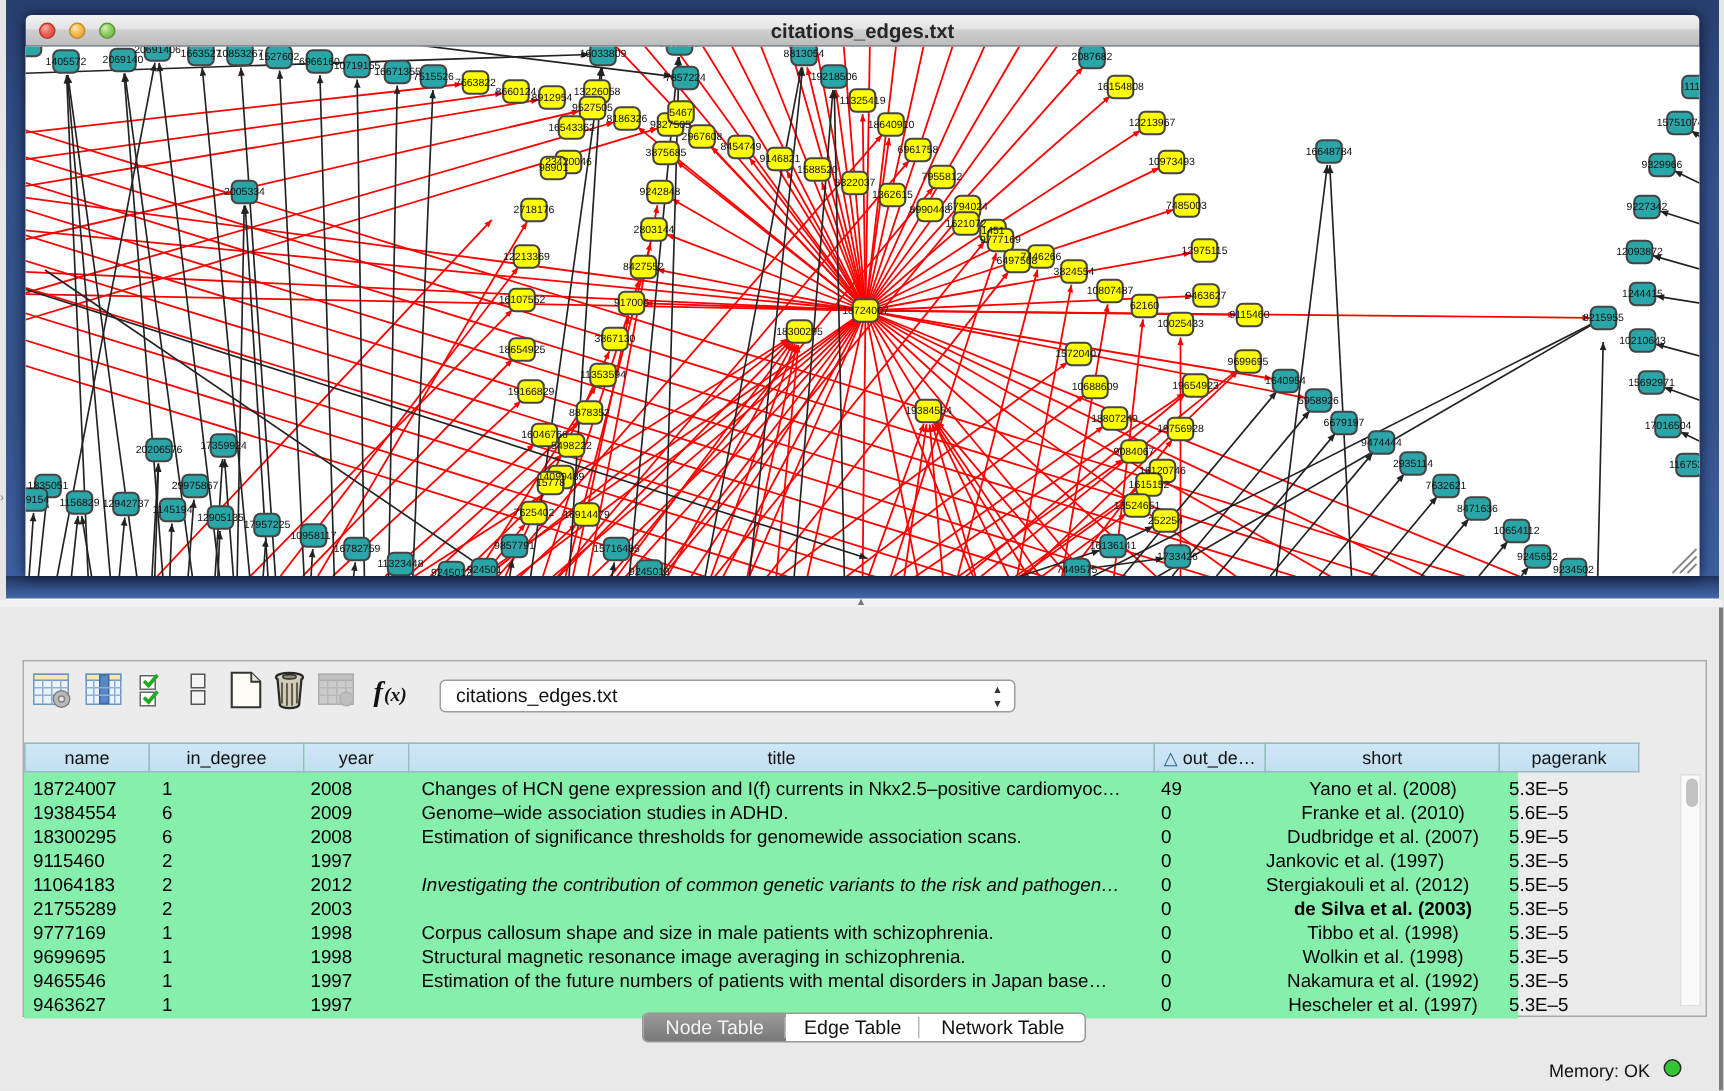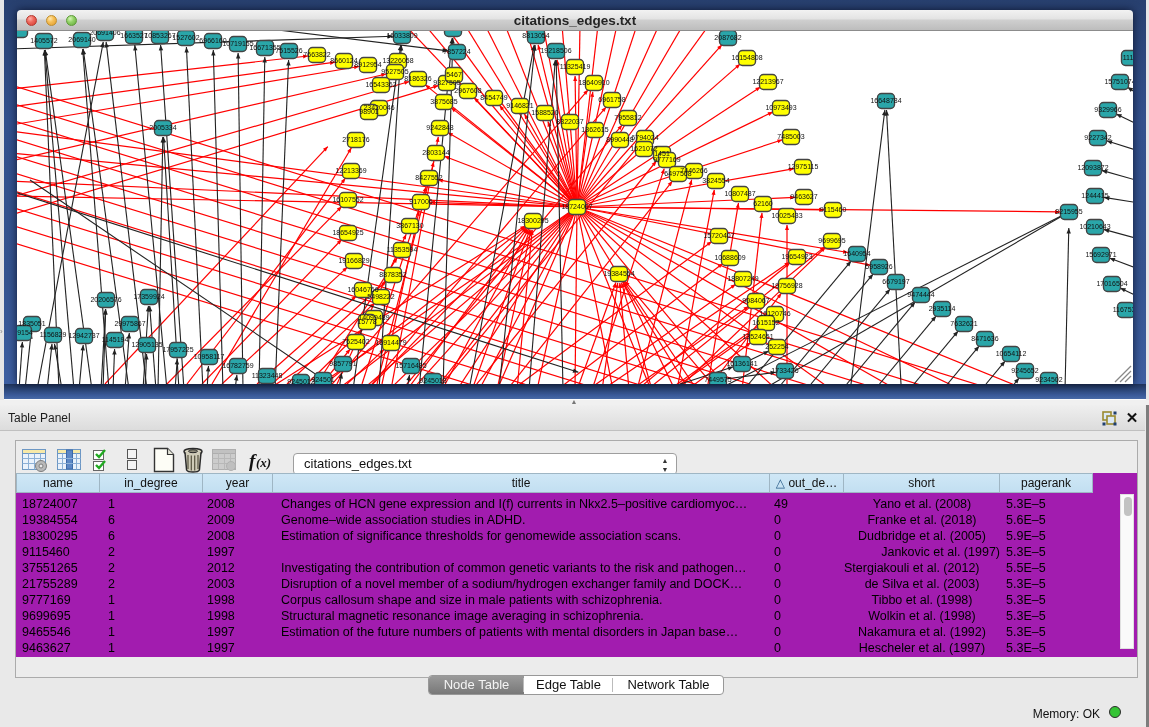--- a/index.html
+++ b/index.html
@@ -40,21 +40,21 @@
 #closeico { position:absolute; left:1124px; top:4px; width:16px; height:17px; font-size:15px; font-weight:bold; color:#111; text-align:center; line-height:17px;}
 
 #content { position:absolute; left:15px; top:35px; width:1123px; height:238px;
   background:#ececec; border:1px solid #ababab; }
 
 #tbar { position:absolute; left:0; top:0; width:100%; height:44px; }
 #combo { position:absolute; left:277px; top:12px; width:384px; height:22px; background:#fff;
   border:1px solid #9e9e9e; border-radius:4px; font-size:13px; color:#111; line-height:20px; padding-left:10px; }
 #combo .arr { position:absolute; right:6px; top:0; width:10px; height:20px; font-size:7px; color:#333; text-align:center; line-height:9px; padding-top:2px;}
 
-#tbl { position:absolute; left:0; top:32px; width:1121px; height:184px; background:#a21caf; }
+#tbl { position:absolute; left:0; top:54px; width:996px; height:184px; background:#86efac; }
 .hr { position:absolute; top:0; height:20px; background:linear-gradient(180deg,#cfe7f6,#c2dff1);
   border:1px solid #9fb6c4; border-left:none; font-size:12px; color:#111; text-align:center; line-height:19px; }
 .hr.first { border-left:1px solid #9fb6c4; }
 .rowtxt { position:absolute; font-size:12.5px; color:#000; white-space:nowrap; }
 #vscroll { position:absolute; left:1104px; top:21px; width:14px; height:155px; background:#fafafa; border:1px solid #e0e0e0;}
 #vthumb { position:absolute; left:2.5px; top:2px; width:8px; height:19px; background:#c2c2c2; border-radius:4px; }
 
 
 #tabs { position:absolute; left:428px; top:270px; width:296px; height:20px;
   border:1px solid #989898; border-radius:4px; background:#fff; font-size:13px; }
@@ -739,31 +739,20 @@
 <g stroke="#888" stroke-width="1.3">
 <line x1="1098" y1="351" x2="1114" y2="335"></line>
 <line x1="1103" y1="351" x2="1114" y2="340"></line>
 <line x1="1108" y1="351" x2="1114" y2="345"></line>
 </g>
 </svg>
   </div>
 </div>
 
 <div id="panel">
-  <div id="panelbar">
-    <div class="lab">Table Panel</div>
-    <div id="floatico"><svg width="15" height="15" viewBox="0 0 15 15">
-      <rect x="1" y="1" width="8" height="8" fill="#dce9f6" stroke="#9a8a30" stroke-width="1.6"></rect>
-      <rect x="5" y="5" width="8" height="8" fill="#dce9f6" stroke="#9a8a30" stroke-width="1.6"></rect>
-      <rect x="11.5" y="0.5" width="3" height="3" fill="#1e3f6e"></rect>
-      <rect x="0.5" y="11.5" width="3" height="3" fill="#1e3f6e"></rect>
-      <rect x="11.5" y="11.5" width="3" height="3" fill="#1e3f6e"></rect>
-    </svg></div>
-    <div id="closeico">✕</div>
-  </div>
   <div class="edgeR"></div>
 
   <div id="content">
     <div id="tbar">
 
 <svg width="270" height="44" viewBox="0 0 270 44" style="position:absolute;left:0;top:0">
 
   <g transform="translate(6,8)">
     <rect x="0.5" y="0.5" width="23" height="20" fill="#eaf2fb" stroke="#6d97c4"></rect>
     <rect x="0.5" y="0.5" width="23" height="4" fill="#f7e9a8" stroke="#6d97c4"></rect>
@@ -831,48 +820,47 @@
 <div class="rowtxt" style="left:191px;top:24px;">2008</div>
 <div class="rowtxt" style="left:265px;top:24px;">Changes of HCN gene expression and I(f) currents in Nkx2.5–positive cardiomyoc…</div>
 <div class="rowtxt" style="left:758px;top:24px;">49</div>
 <div class="rowtxt" style="left:828px;top:24px;width:156px;text-align:center;">Yano et al. (2008)</div>
 <div class="rowtxt" style="left:990px;top:24px;">5.3E–5</div>
 <div class="rowtxt" style="left:6px;top:40px;">19384554</div>
 <div class="rowtxt" style="left:92px;top:40px;">6</div>
 <div class="rowtxt" style="left:191px;top:40px;">2009</div>
 <div class="rowtxt" style="left:265px;top:40px;">Genome–wide association studies in ADHD.</div>
 <div class="rowtxt" style="left:758px;top:40px;">0</div>
-<div class="rowtxt" style="left:828px;top:40px;width:156px;text-align:center;">Franke et al. (2018)</div>
+<div class="rowtxt" style="left:828px;top:40px;width:156px;text-align:center;">Franke et al. (2010)</div>
 <div class="rowtxt" style="left:990px;top:40px;">5.6E–5</div>
 <div class="rowtxt" style="left:6px;top:56px;">18300295</div>
 <div class="rowtxt" style="left:92px;top:56px;">6</div>
 <div class="rowtxt" style="left:191px;top:56px;">2008</div>
 <div class="rowtxt" style="left:265px;top:56px;">Estimation of significance thresholds for genomewide association scans.</div>
 <div class="rowtxt" style="left:758px;top:56px;">0</div>
-<div class="rowtxt" style="left:828px;top:56px;width:156px;text-align:center;">Dudbridge et al. (2005)</div>
+<div class="rowtxt" style="left:828px;top:56px;width:156px;text-align:center;">Dudbridge et al. (2007)</div>
 <div class="rowtxt" style="left:990px;top:56px;">5.9E–5</div>
 <div class="rowtxt" style="left:6px;top:72px;">9115460</div>
 <div class="rowtxt" style="left:92px;top:72px;">2</div>
 <div class="rowtxt" style="left:191px;top:72px;">1997</div>
 <div class="rowtxt" style="left:758px;top:72px;">0</div>
-<div class="rowtxt" style="left:828px;top:72px;width:156px;text-align:right;">Jankovic et al. (1997)</div>
+<div class="rowtxt" style="left:828px;top:72px;width:156px;text-align:left;">Jankovic et al. (1997)</div>
 <div class="rowtxt" style="left:990px;top:72px;">5.3E–5</div>
-<div class="rowtxt" style="left:6px;top:88px;">37551265</div>
+<div class="rowtxt" style="left:6px;top:88px;">11064183</div>
 <div class="rowtxt" style="left:92px;top:88px;">2</div>
 <div class="rowtxt" style="left:191px;top:88px;">2012</div>
-<div class="rowtxt" style="left:265px;top:88px;">Investigating the contribution of common genetic variants to the risk and pathogen…</div>
+<div class="rowtxt" style="left:265px;top:88px;font-style:italic;">Investigating the contribution of common genetic variants to the risk and pathogen…</div>
 <div class="rowtxt" style="left:758px;top:88px;">0</div>
 <div class="rowtxt" style="left:828px;top:88px;width:156px;text-align:left;">Stergiakouli et al. (2012)</div>
 <div class="rowtxt" style="left:990px;top:88px;">5.5E–5</div>
 <div class="rowtxt" style="left:6px;top:104px;">21755289</div>
 <div class="rowtxt" style="left:92px;top:104px;">2</div>
 <div class="rowtxt" style="left:191px;top:104px;">2003</div>
-<div class="rowtxt" style="left:265px;top:104px;">Disruption of a novel member of a sodium/hydrogen exchanger family and DOCK…</div>
 <div class="rowtxt" style="left:758px;top:104px;">0</div>
-<div class="rowtxt" style="left:828px;top:104px;width:156px;text-align:center;">de Silva et al. (2003)</div>
+<div class="rowtxt" style="left:828px;top:104px;width:156px;text-align:center;font-weight:bold;">de Silva et al. (2003)</div>
 <div class="rowtxt" style="left:990px;top:104px;">5.3E–5</div>
 <div class="rowtxt" style="left:6px;top:120px;">9777169</div>
 <div class="rowtxt" style="left:92px;top:120px;">1</div>
 <div class="rowtxt" style="left:191px;top:120px;">1998</div>
 <div class="rowtxt" style="left:265px;top:120px;">Corpus callosum shape and size in male patients with schizophrenia.</div>
 <div class="rowtxt" style="left:758px;top:120px;">0</div>
 <div class="rowtxt" style="left:828px;top:120px;width:156px;text-align:center;">Tibbo et al. (1998)</div>
 <div class="rowtxt" style="left:990px;top:120px;">5.3E–5</div>
 <div class="rowtxt" style="left:6px;top:136px;">9699695</div>
 <div class="rowtxt" style="left:92px;top:136px;">1</div>

